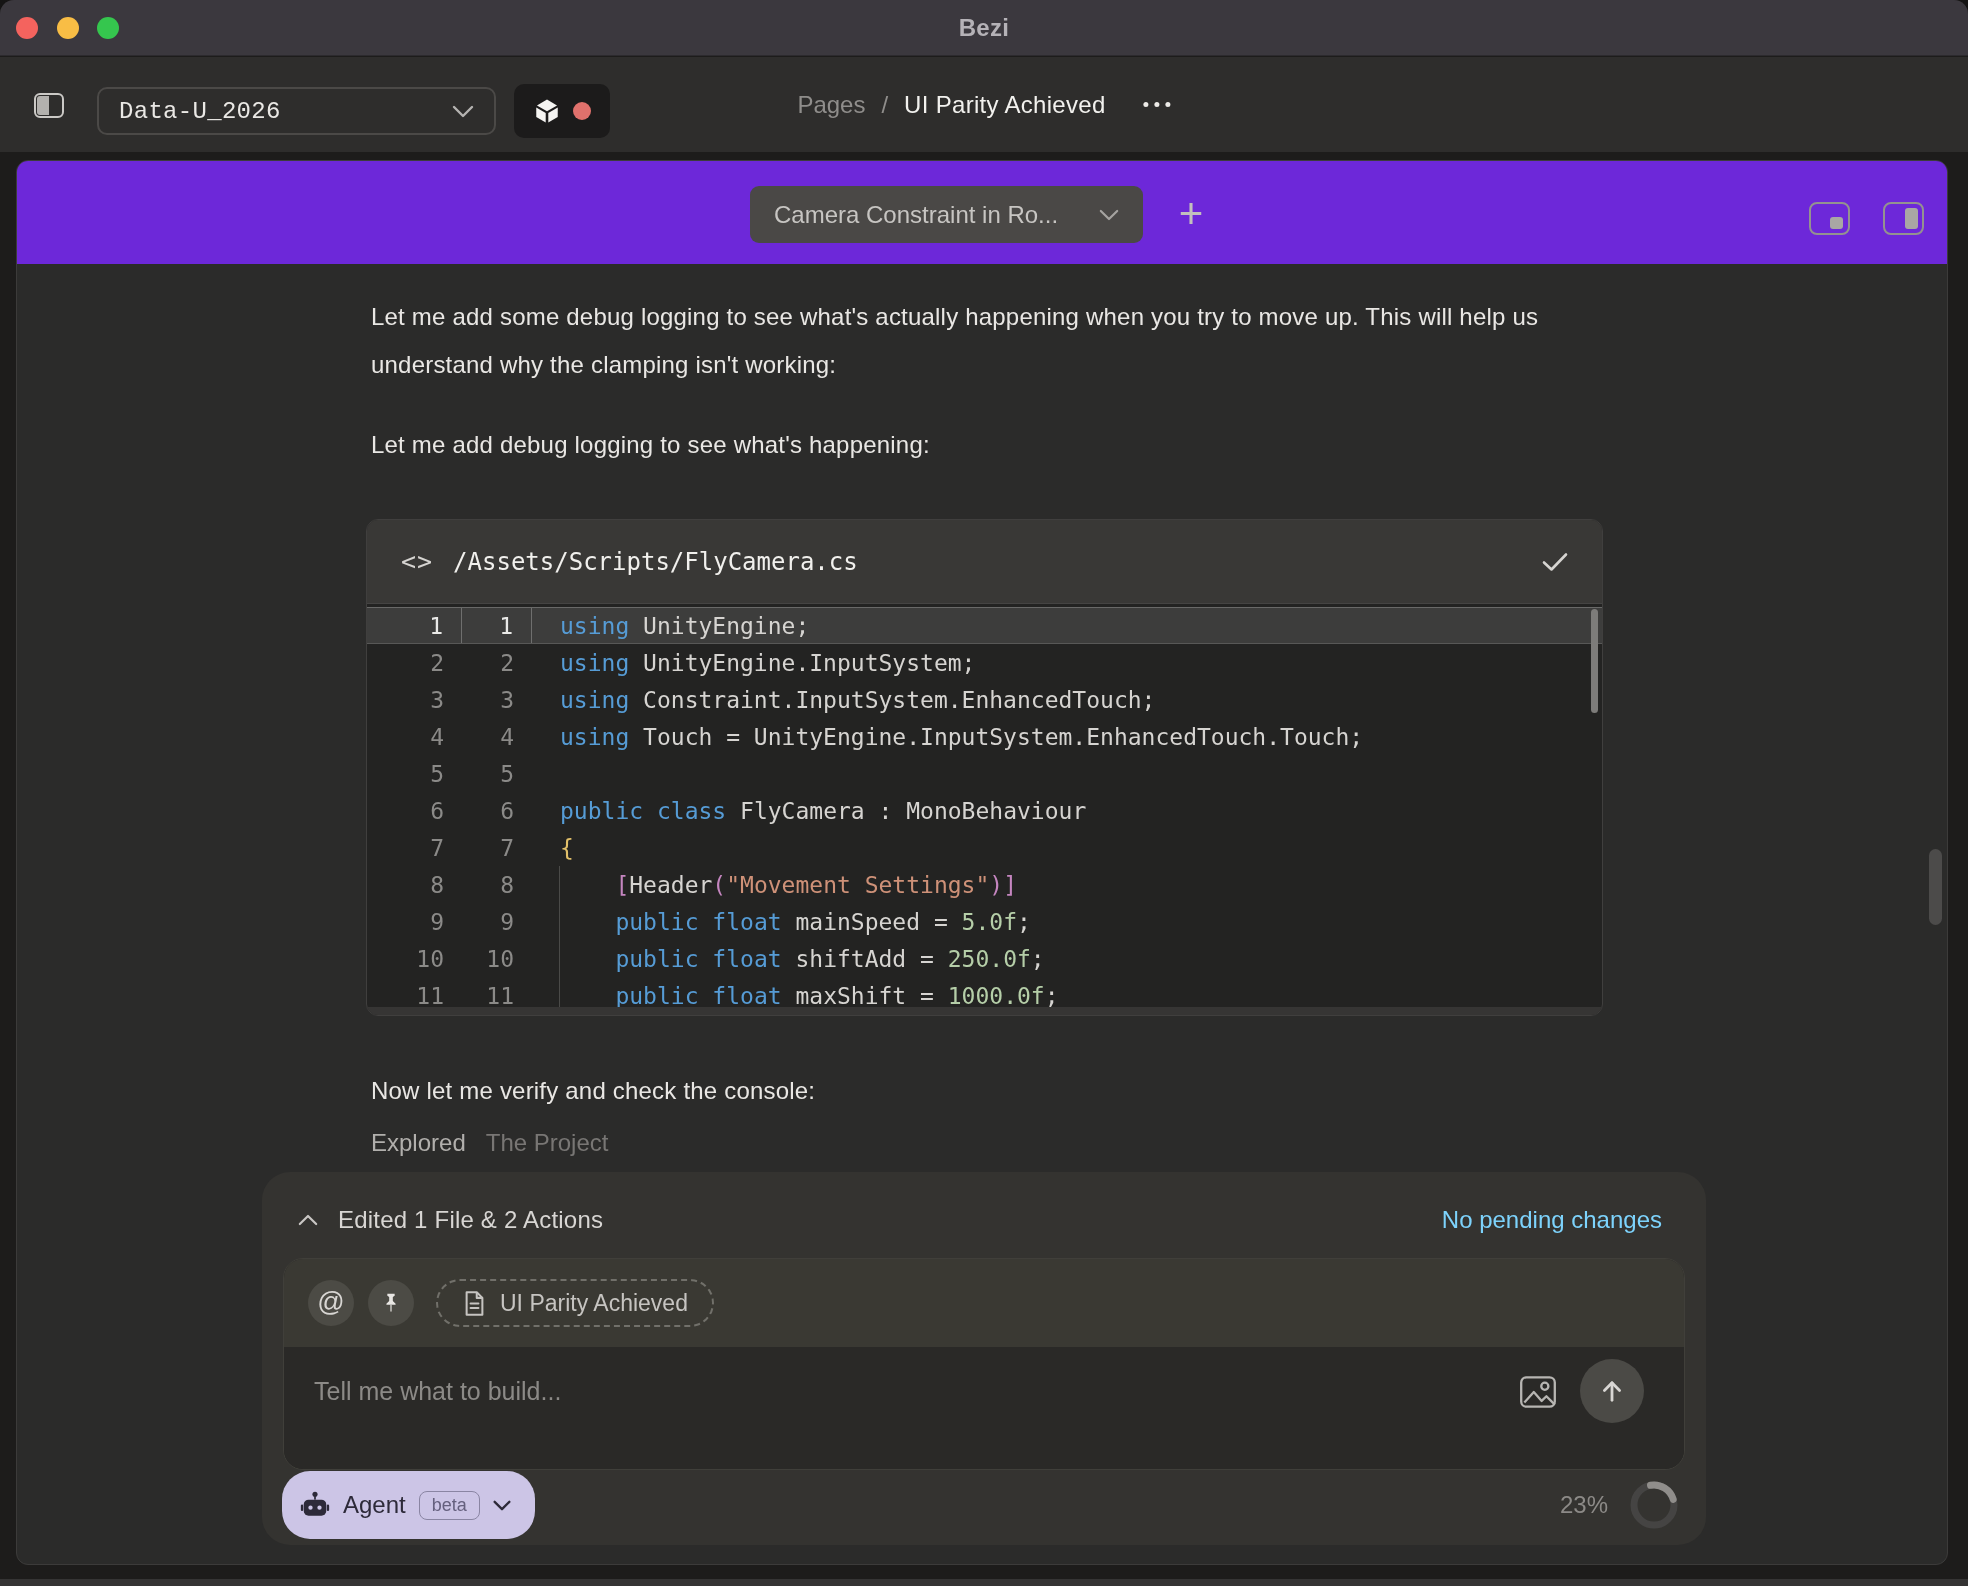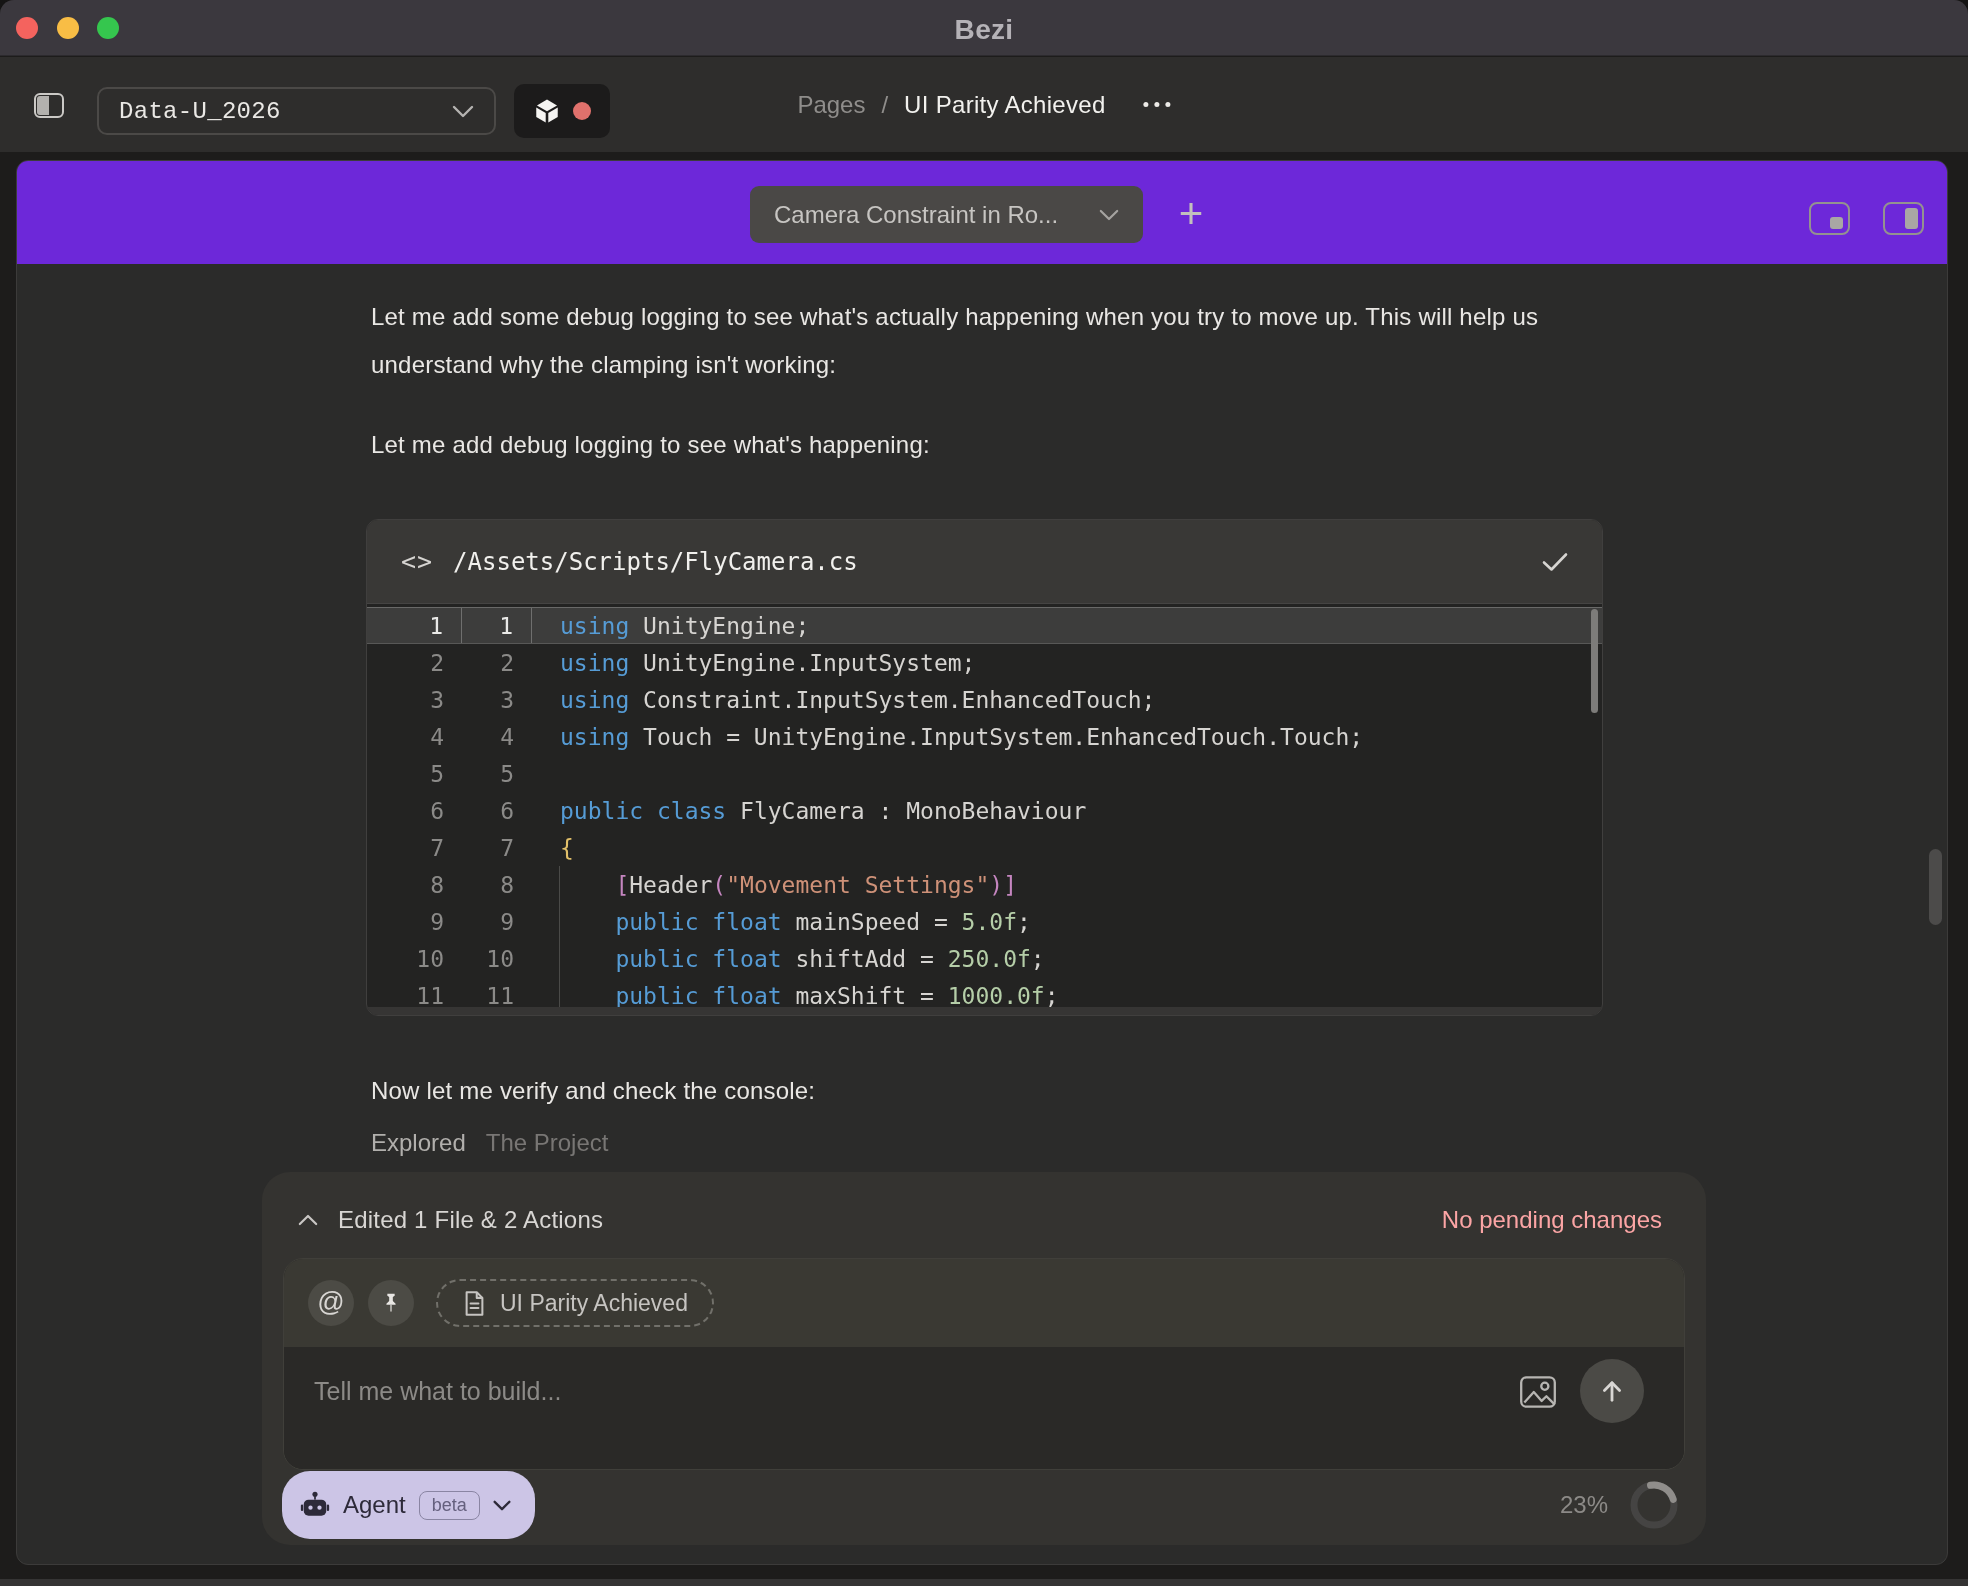--- a/index.html
+++ b/index.html
@@ -8,21 +8,21 @@
   .window { position:absolute; inset:0; background:#1d1c1b; border-radius:14px 14px 0 0; overflow:hidden; }
 
   
   .titlebar { position:absolute; left:0; top:0; right:0; height:56px; background:#3b383e;
     border-bottom:1px solid #2c2a2e; }
   .light { position:absolute; top:17px; width:22px; height:22px; border-radius:50%; }
   .light.red { left:16px; background:#f4635e; }
   .light.yellow { left:57px; background:#f8bd45; }
   .light.green { left:97px; background:#35c64e; }
   .win-title { position:absolute; left:0; right:0; top:14px; text-align:center;
-    font-size:28px; font-weight:bold; color:#b5b2b7; letter-spacing:.3px; }
+    font-size:24px; font-weight:bold; color:#b5b2b7; letter-spacing:.3px; }
 
   
   .toolbar { position:absolute; left:0; top:57px; right:0; height:95px; background:#2e2d2c; }
   .sb-toggle { position:absolute; left:34px; top:36px; width:30px; height:25px;
     border:2px solid #cbc9c6; border-radius:6px; background:transparent; cursor:pointer; }
   .sb-toggle .half { position:absolute; left:1px; top:1px; bottom:1px; width:12px; background:#b3b1ae; border-radius:3px 0 0 3px; }
   .proj-dd { position:absolute; left:97px; top:30px; width:399px; height:48px; border:2px solid #4b4947;
     border-radius:10px; display:flex; align-items:center; padding:0 20px; cursor:pointer;font-family:Liberation Mono, monospace; }
   .proj-dd .lbl { font-size:24px; color:#eae8e5; letter-spacing:.3px; }
   .proj-dd .chev { margin-left:auto; }
@@ -80,21 +80,21 @@
   .vscroll { position:absolute; right:4px; top:5px; width:7px; height:104px; border-radius:4px; background:#7d7c7a; }
   .hstrip { position:absolute; left:0; right:0; bottom:0; height:8px; background:#363534; }
 
   .panel-scroll { position:absolute; right:5px; top:688px; width:13px; height:76px; border-radius:7px; background:#4c4b4a; }
 
   
   .foot-card { position:absolute; left:262px; top:1172px; width:1444px; height:373px; background:#343330;
     border-radius:28px; z-index:5; }
   .foot-head { position:absolute; left:36px; right:44px; top:22px; height:52px; display:flex; align-items:center; }
   .foot-head .sum { margin-left:20px; font-size:24px; color:#d8d6d3; letter-spacing:.2px; }
-  .foot-head .pend { margin-left:auto; font-size:24px; color:#fca5a5;text-align:right; }
+  .foot-head .pend { margin-left:auto; font-size:24px; color:#7dd3fc;text-align:right; }
   .inner-card { position:absolute; left:21px; right:21px; top:86px; height:212px; border-radius:20px;
     overflow:hidden; border:1px solid #403f3a; background:#2a2927; }
   .chips { height:88px; background:#3a3933; display:flex; align-items:center; padding-left:24px; gap:14px; }
   .circle-btn { width:46px; height:46px; border-radius:50%; background:#4c4b45; display:flex; align-items:center;
     justify-content:center; cursor:pointer; }
   .at-glyph { font-size:27px; color:#d8d6d3; margin-top:-2px; }
   .ctx-chip { height:48px; border:2px dashed #71706a; border-radius:26px; display:flex; align-items:center;
     gap:13px; padding:0 24px; cursor:pointer; margin-left:8px; }
   .ctx-chip .lbl { font-size:23px; color:#c6c4c1; }
   .input-zone { position:relative; height:124px; background:#2a2927; }

